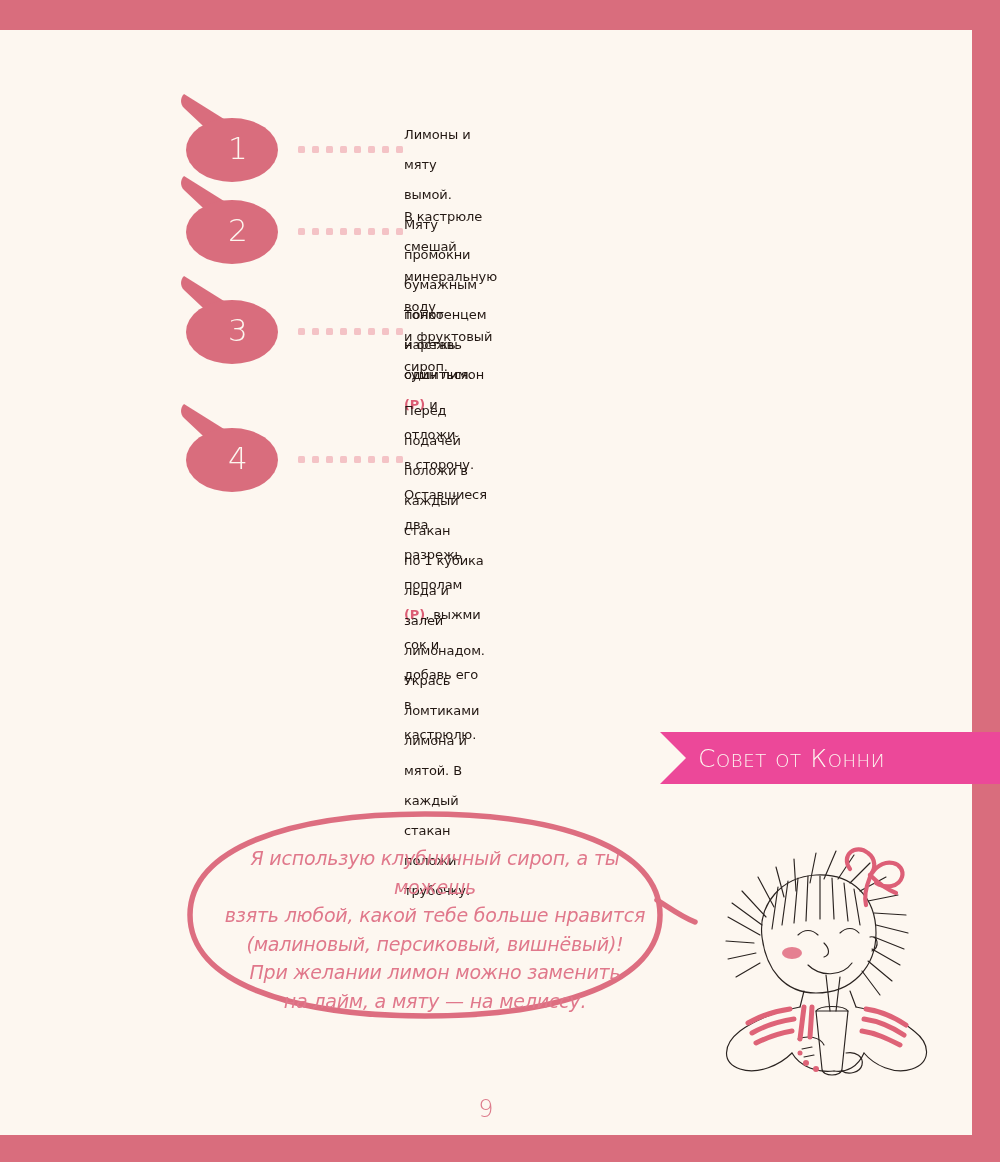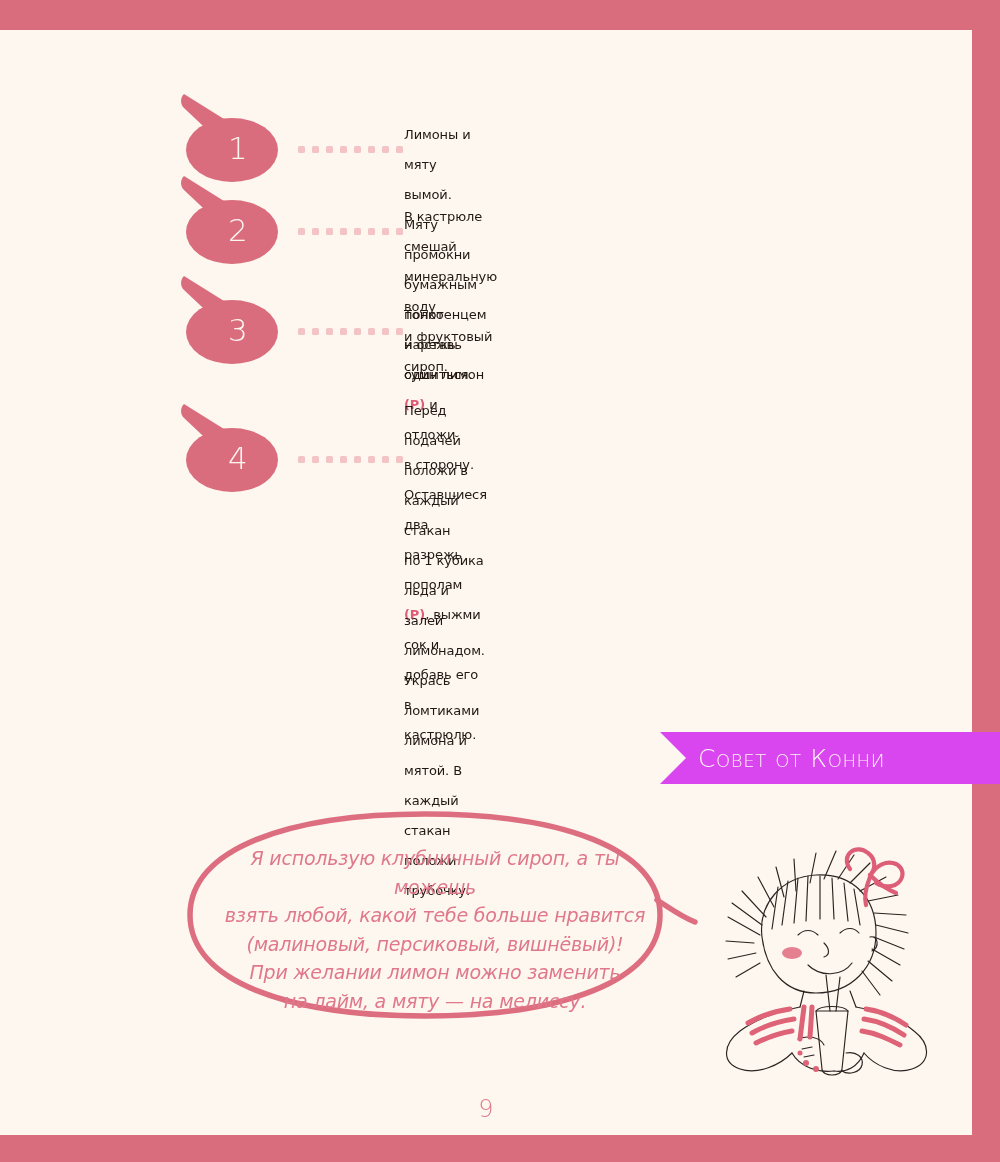--- a/index.html
+++ b/index.html
@@ -95,21 +95,21 @@
     font-weight: 700;
   }
 
   
   #tip-banner {
     position: absolute;
     left: 660px;
     top: 702px;
     width: 340px;
     height: 52px;
-    background: #d946ef;
+    background: #ec4899;
     -webkit-clip-path: polygon(0 0, 26px 50%, 0 100%, 100% 100%, 100% 0);
     clip-path: polygon(0 0, 26px 50%, 0 100%, 100% 100%, 100% 0);
   }
   #tip-banner-label {
     position: absolute;
     left: 38px;
     top: 50%;
     transform: translateY(-50%);
     color: #fdf7f0;
     font-size: 25px;

